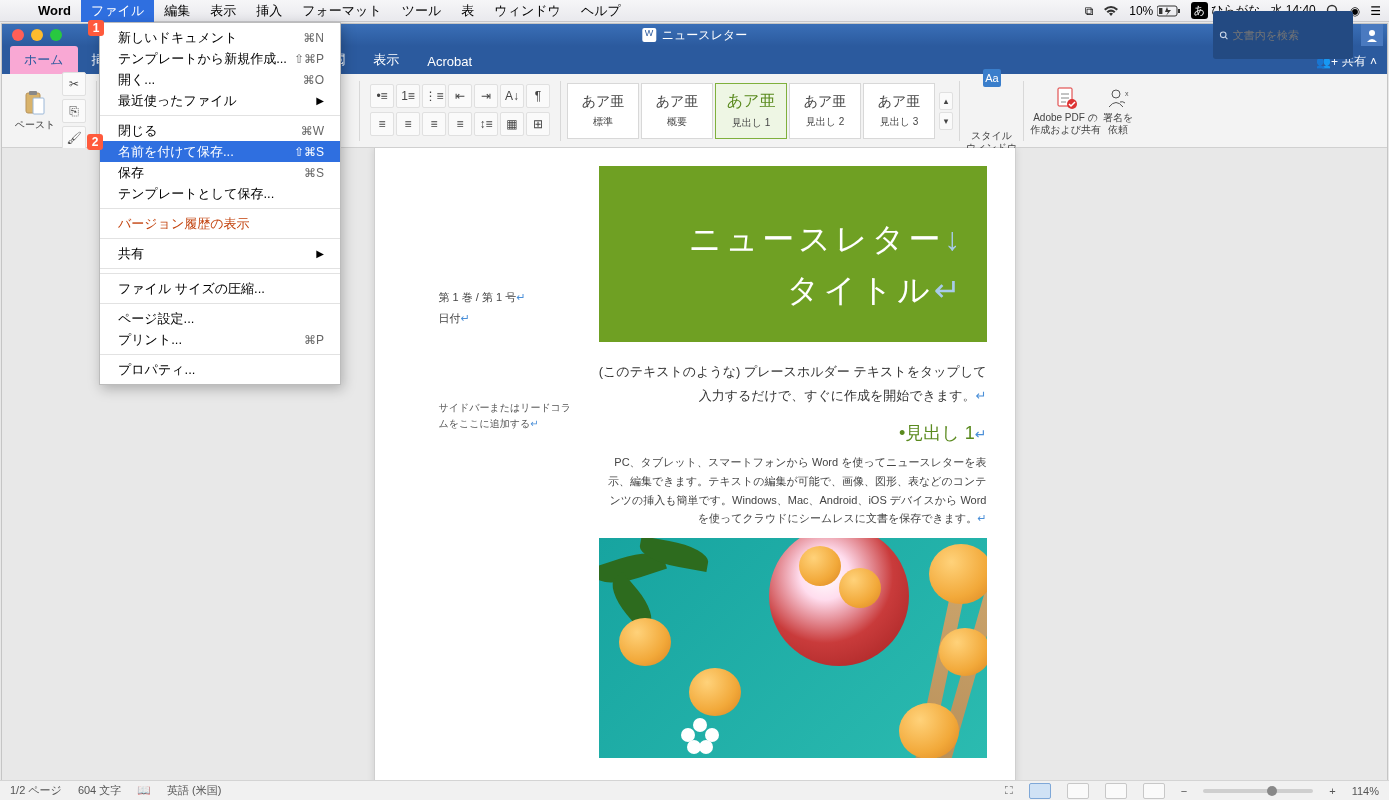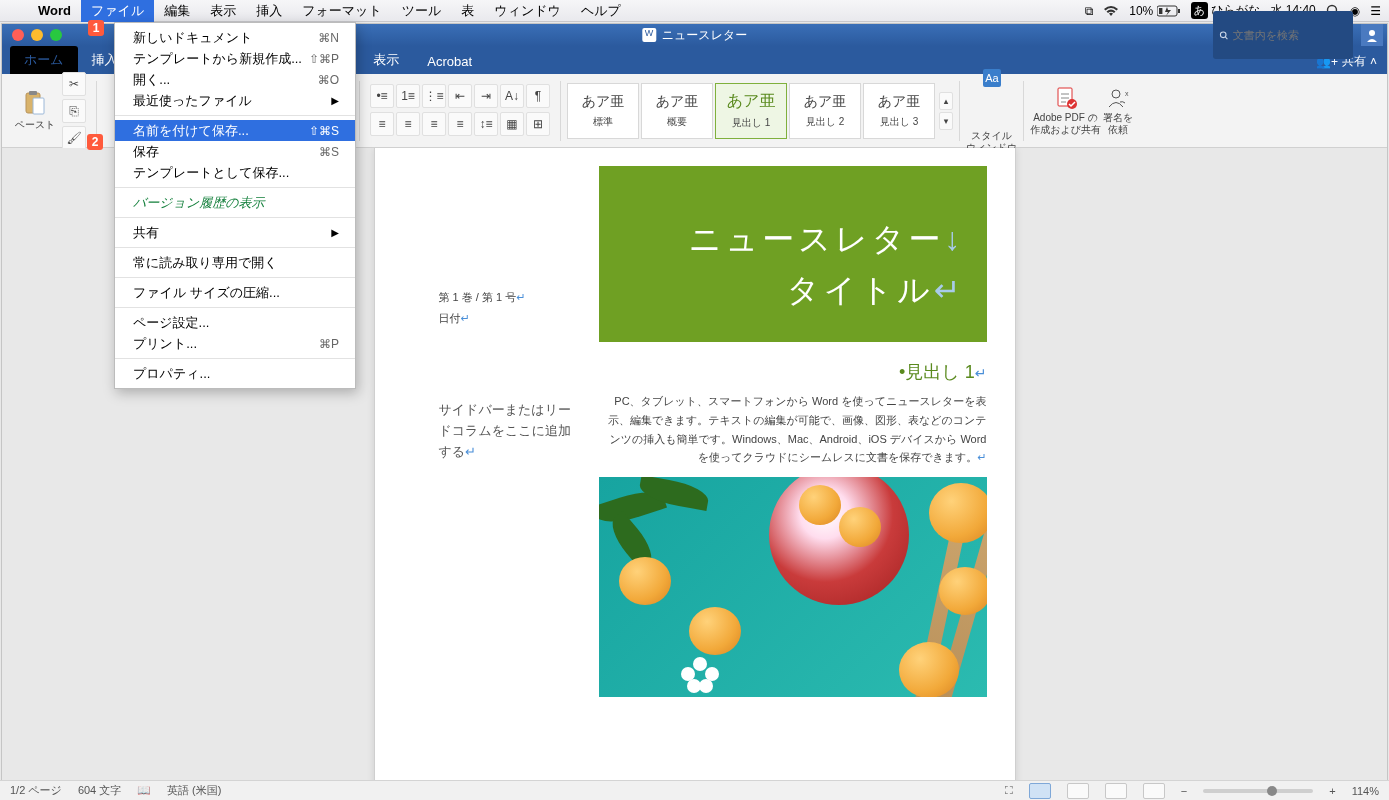--- a/index.html
+++ b/index.html
@@ -28,60 +28,60 @@
 .title-center { position:absolute; left:50%; transform:translateX(-50%); display:flex; align-items:center; gap:6px; }
 .title-center .doc-icon { width:14px; height:14px; background:#fff; border-radius:2px; position:relative; }
 .title-center .doc-icon::after{content:"W";position:absolute;font-size:9px;color:#2b5a9e;left:3px;top:0;}
 .search-box { margin-left:auto; margin-right:8px; display:flex; align-items:center; background:#234a82; border-radius:3px; padding:18px 6px; gap:4px; width:140px; }
 .search-box input { background:transparent; border:none; color:#cdd9ea; font-size:11px; width:100%; outline:none; }
 .user-icon { width:22px; height:22px; background:#4a7ac0; margin-right:4px; display:flex; align-items:center; justify-content:center; }
 
 
 .ribbon-tabs { height:28px; background:#2b5a9e; display:flex; align-items:flex-end; padding-left:8px; color:#fff; font-size:13px; }
 .ribbon-tabs .tab { padding:5px 14px; cursor:pointer; }
-.ribbon-tabs .tab.active { background:#000000; color:#2b5a9e; border-radius:3px 3px 0 0; }
+.ribbon-tabs .tab.active { background:#f9a8d4; color:#2b5a9e; border-radius:3px 3px 0 0; }
 .ribbon-tabs .spacer { flex:1; }
 .ribbon-tabs .share { padding:4px 10px; font-size:12px; display:flex; align-items:center; gap:4px; }
 
 
 .ribbon { height:74px; background:#f3f3f3; border-bottom:1px solid #d0d0d0; display:flex; align-items:center; padding:4px 6px; gap:2px; font-size:11px; color:#444; }
 .ribbon .group { display:flex; flex-direction:column; align-items:center; gap:2px; padding:0 4px; }
 .ribbon .divider { width:1px; height:60px; background:#d8d8d8; margin:0 4px; }
 .ribbon .btn-grid { display:grid; grid-auto-flow:column; grid-template-rows:repeat(2,26px); gap:2px; }
 .ribbon .rbtn { width:24px; height:24px; background:#fafafa; border:1px solid #e0e0e0; border-radius:2px; display:flex; align-items:center; justify-content:center; font-size:12px; }
 .ribbon .large-btn { width:46px; height:60px; display:flex; flex-direction:column; align-items:center; justify-content:center; gap:2px; }
 .style-gallery { display:flex; gap:2px; }
 .style-item { width:72px; height:56px; border:1px solid #d8d8d8; background:#fff; display:flex; flex-direction:column; align-items:center; justify-content:center; font-size:10px; gap:4px; }
 .style-item.active { border:1px solid #7fb03c; background:#eef6e4; }
 .style-item .sample { font-size:14px; }
 .style-item .sample.green { color:#5a8a1e; font-size:16px; }
 .ribbon .stack { display:flex; flex-direction:column; align-items:center; gap:2px; font-size:10px; line-height:1.2; text-align:center; }
 
 
-.dropdown { position:absolute; left:114px; top:22px; width:242px; background:#fff; border:1px solid #bcbcbc; box-shadow:2px 4px 12px rgba(0,0,0,.25); z-index:4000; padding:4px 0; font-size:13px; }
+.dropdown { position:absolute; left:99px; top:22px; width:242px; background:#fff; border:1px solid #bcbcbc; box-shadow:2px 4px 12px rgba(0,0,0,.25); z-index:4000; padding:4px 0; font-size:13px; }
 .dropdown .item { padding:3px 16px 3px 18px; display:flex; justify-content:space-between; align-items:center; height:21px; }
 .dropdown .item.highlight { background:#2f6fe0; color:#fff; }
-.dropdown .item.disabled { color:#15803d;font-style:italic; }
+.dropdown .item.disabled { color:#c2410c; }
 .dropdown .sep { height:1px; background:#e2e2e2; margin:4px 0; }
 .dropdown .shortcut { font-size:12px; color:#666; }
 .dropdown .item.highlight .shortcut { color:#fff; }
 .dropdown .arrow { font-size:10px; }
 
 
 .canvas-wrap { flex:1; background:#e8e8e8; overflow:hidden; position:relative; }
 .page { position:absolute; left:50%; transform:translateX(-50%); top:-2px; width:640px; background:#fff; box-shadow:0 0 0 1px #cfcfcf,0 2px 8px rgba(0,0,0,.15); min-height:900px; padding:20px 28px 10px 28px; }
 .doc-layout { display:flex; gap:20px; }
 .sidebar-col { width:140px; font-size:11px; color:#444; padding-top:124px;margin-left:36px; }
 .sidebar-col .meta { margin-bottom:6px; }
 .main-col { flex:1;text-align:right; }
 .hero { background:#6fa023; color:#fff; padding:48px 22px 26px 22px; margin-bottom:18px; }
 .hero h1 { font-size:32px; font-weight:400; font-family:"Yu Mincho","Hiragino Mincho ProN",serif; letter-spacing:4px; line-height:1.6; }
 .hero h1 .arrow-down { color:#a8cbea; }
 .hero h1 .para { color:#a8cbea; }
-.sidebar-desc { font-size:13px; color:#555; line-height:1.6; }
+.sidebar-desc { font-size:10px; color:#555; line-height:1.6; }
 .body-text { font-size:13px; color:#333; line-height:1.8; margin-bottom:14px; }
 .body-text .pm { color:#4a8fd8; }
 .h1 { color:#5a8a1e; font-size:18px; margin:10px 0 8px; font-weight:500; }
 .h1 .pm { color:#4a8fd8; font-size:14px; }
 .small-text { font-size:11px; color:#444; line-height:1.7; margin-bottom:10px; }
 .photo { width:100%; height:220px; background:linear-gradient(135deg,#17a4a0 0%,#2bbbb0 100%); position:relative; overflow:hidden; }
 .photo .bowl { position:absolute; width:140px; height:140px; border-radius:50%; background:radial-gradient(circle at 40% 35%,#fff 0%,#fde 20%,#c93b3b 55%,#a02020 100%); top:-12px; left:170px; }
 .photo .fruit { position:absolute; width:52px; height:48px; border-radius:50%; background:radial-gradient(circle at 35% 30%,#ffd27a,#f2a93a 60%,#d98320); }
 .photo .f1{left:20px;top:80px;} .photo .f2{left:90px;top:130px;} .photo .f3{left:200px;top:8px; width:42px;height:40px;}
 .photo .f4{left:240px;top:30px;width:42px;height:40px;} .photo .f5{left:330px;top:6px;width:64px;height:60px;}
@@ -162,20 +162,24 @@
     </div>
     <div class="item">
       <span>開く...</span>
       <span class="shortcut">⌘O</span>
     </div>
     <div class="item">
       <span>最近使ったファイル</span>
       <span class="arrow">▶</span>
     </div>
     <div class="sep"></div>
+    <div class="item">
+      <span>閉じる</span>
+      <span class="shortcut">⌘W</span>
+    </div>
     <div class="item highlight">
       <span>名前を付けて保存...</span>
       <span class="shortcut">⇧⌘S</span>
     </div>
     <div class="item">
       <span>保存</span>
       <span class="shortcut">⌘S</span>
     </div>
     <div class="item">
       <span>テンプレートとして保存...</span>
@@ -183,23 +187,20 @@
     <div class="sep"></div>
     <div class="item disabled">
       <span>バージョン履歴の表示</span>
     </div>
     <div class="sep"></div>
     <div class="item">
       <span>共有</span>
       <span class="arrow">▶</span>
     </div>
     <div class="sep"></div>
-    <div class="item">
-      <span>常に読み取り専用で開く</span>
-    </div>
     <div class="sep"></div>
     <div class="item">
       <span>ファイル サイズの圧縮...</span>
     </div>
     <div class="sep"></div>
     <div class="item">
       <span>ページ設定...</span>
     </div>
     <div class="item">
       <span>プリント...</span>
@@ -362,20 +363,21 @@
       <div class="doc-layout">
         <div class="sidebar-col">
           <div class="meta"><span>第 1 巻 / 第 1 号</span><span style="color:#4a8fd8;">↵</span></div>
           <div class="meta"><span>日付</span><span style="color:#4a8fd8;">↵</span></div>
           <div class="sidebar-desc" style="margin-top:74px;"><span>サイドバーまたはリードコラムをここに追加する</span><span style="color:#4a8fd8;">↵</span></div>
         </div>
         <div class="main-col">
           <div class="hero">
             <h1><span>ニュースレター</span><span class="arrow-down">↓</span><br><span>タイトル</span><span class="para">↵</span></h1>
           </div>
+          <p class="body-text"><span>(このテキストのような) プレースホルダー テキストをタップして入力するだけで、すぐに作成を開始できます。</span><span class="pm">↵</span></p>
           <h2 class="h1">•<span>見出し 1</span><span class="pm">↵</span></h2>
           <p class="small-text"><span>PC、タブレット、スマートフォンから Word を使ってニュースレターを表示、編集できます。テキストの編集が可能で、画像、図形、表などのコンテンツの挿入も簡単です。Windows、Mac、Android、iOS デバイスから Word を使ってクラウドにシームレスに文書を保存できます。</span><span style="color:#4a8fd8;">↵</span></p>
           <div class="photo">
             <div class="leaf l1"></div>
               <div class="leaf l2"></div>
               <div class="leaf l3"></div>
             <div class="stick"></div>
               <div class="stick2"></div>
             <div class="bowl"></div>
             <div class="fruit f1"></div>

